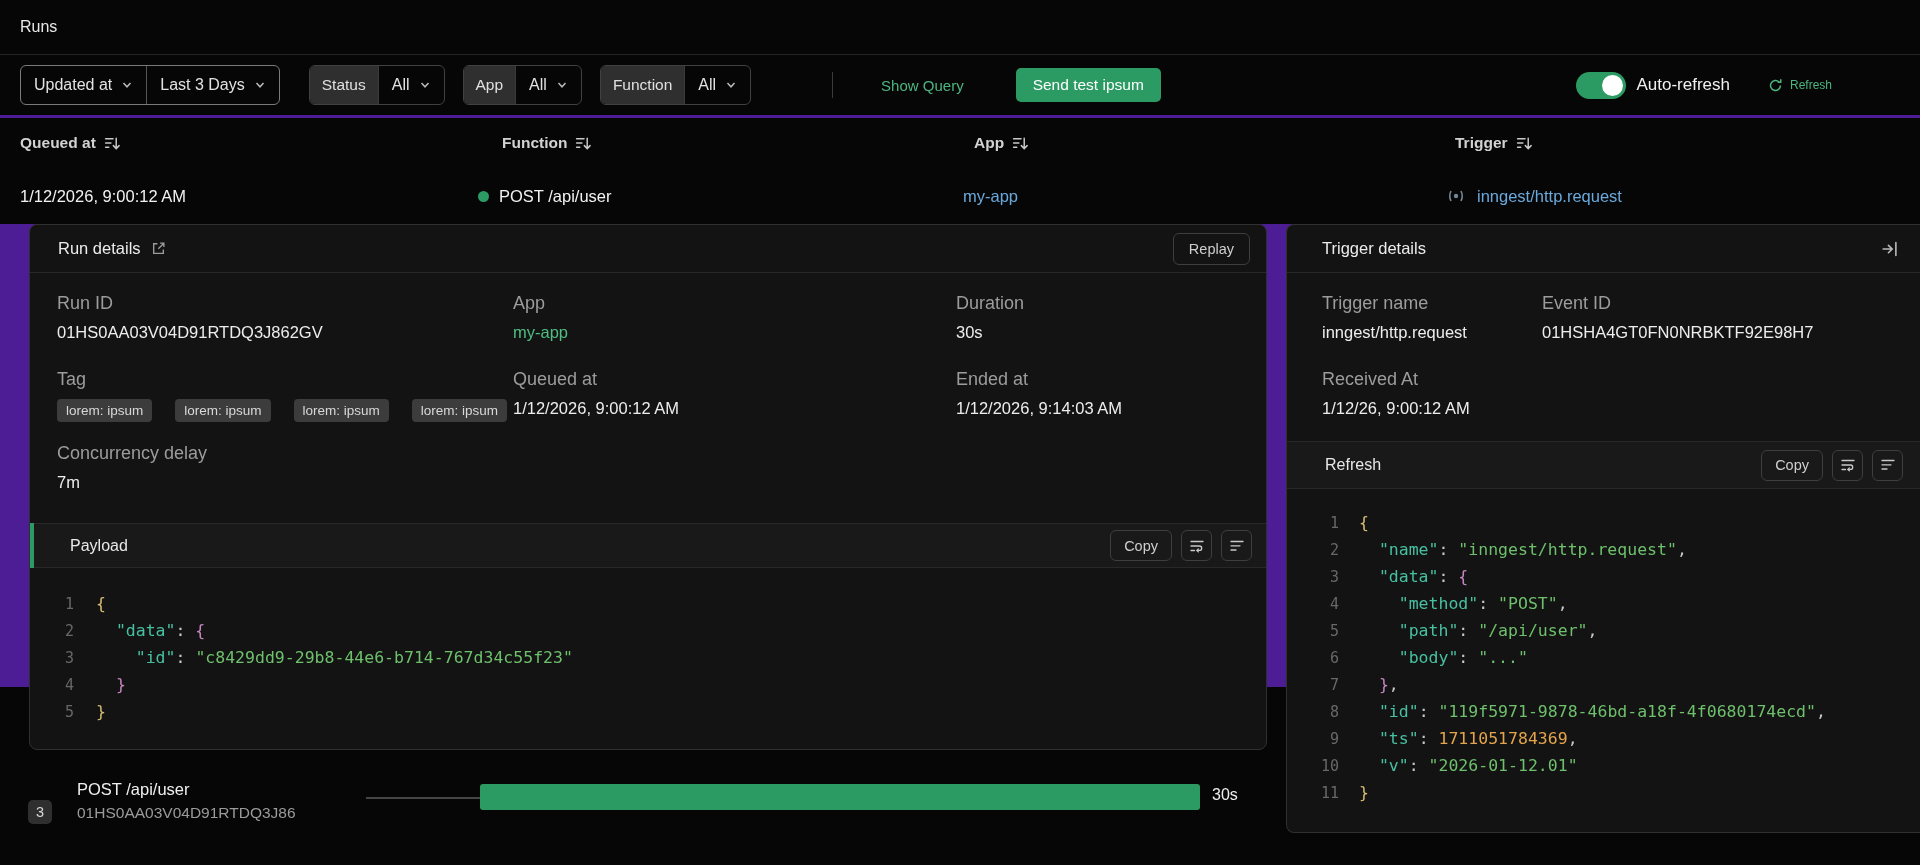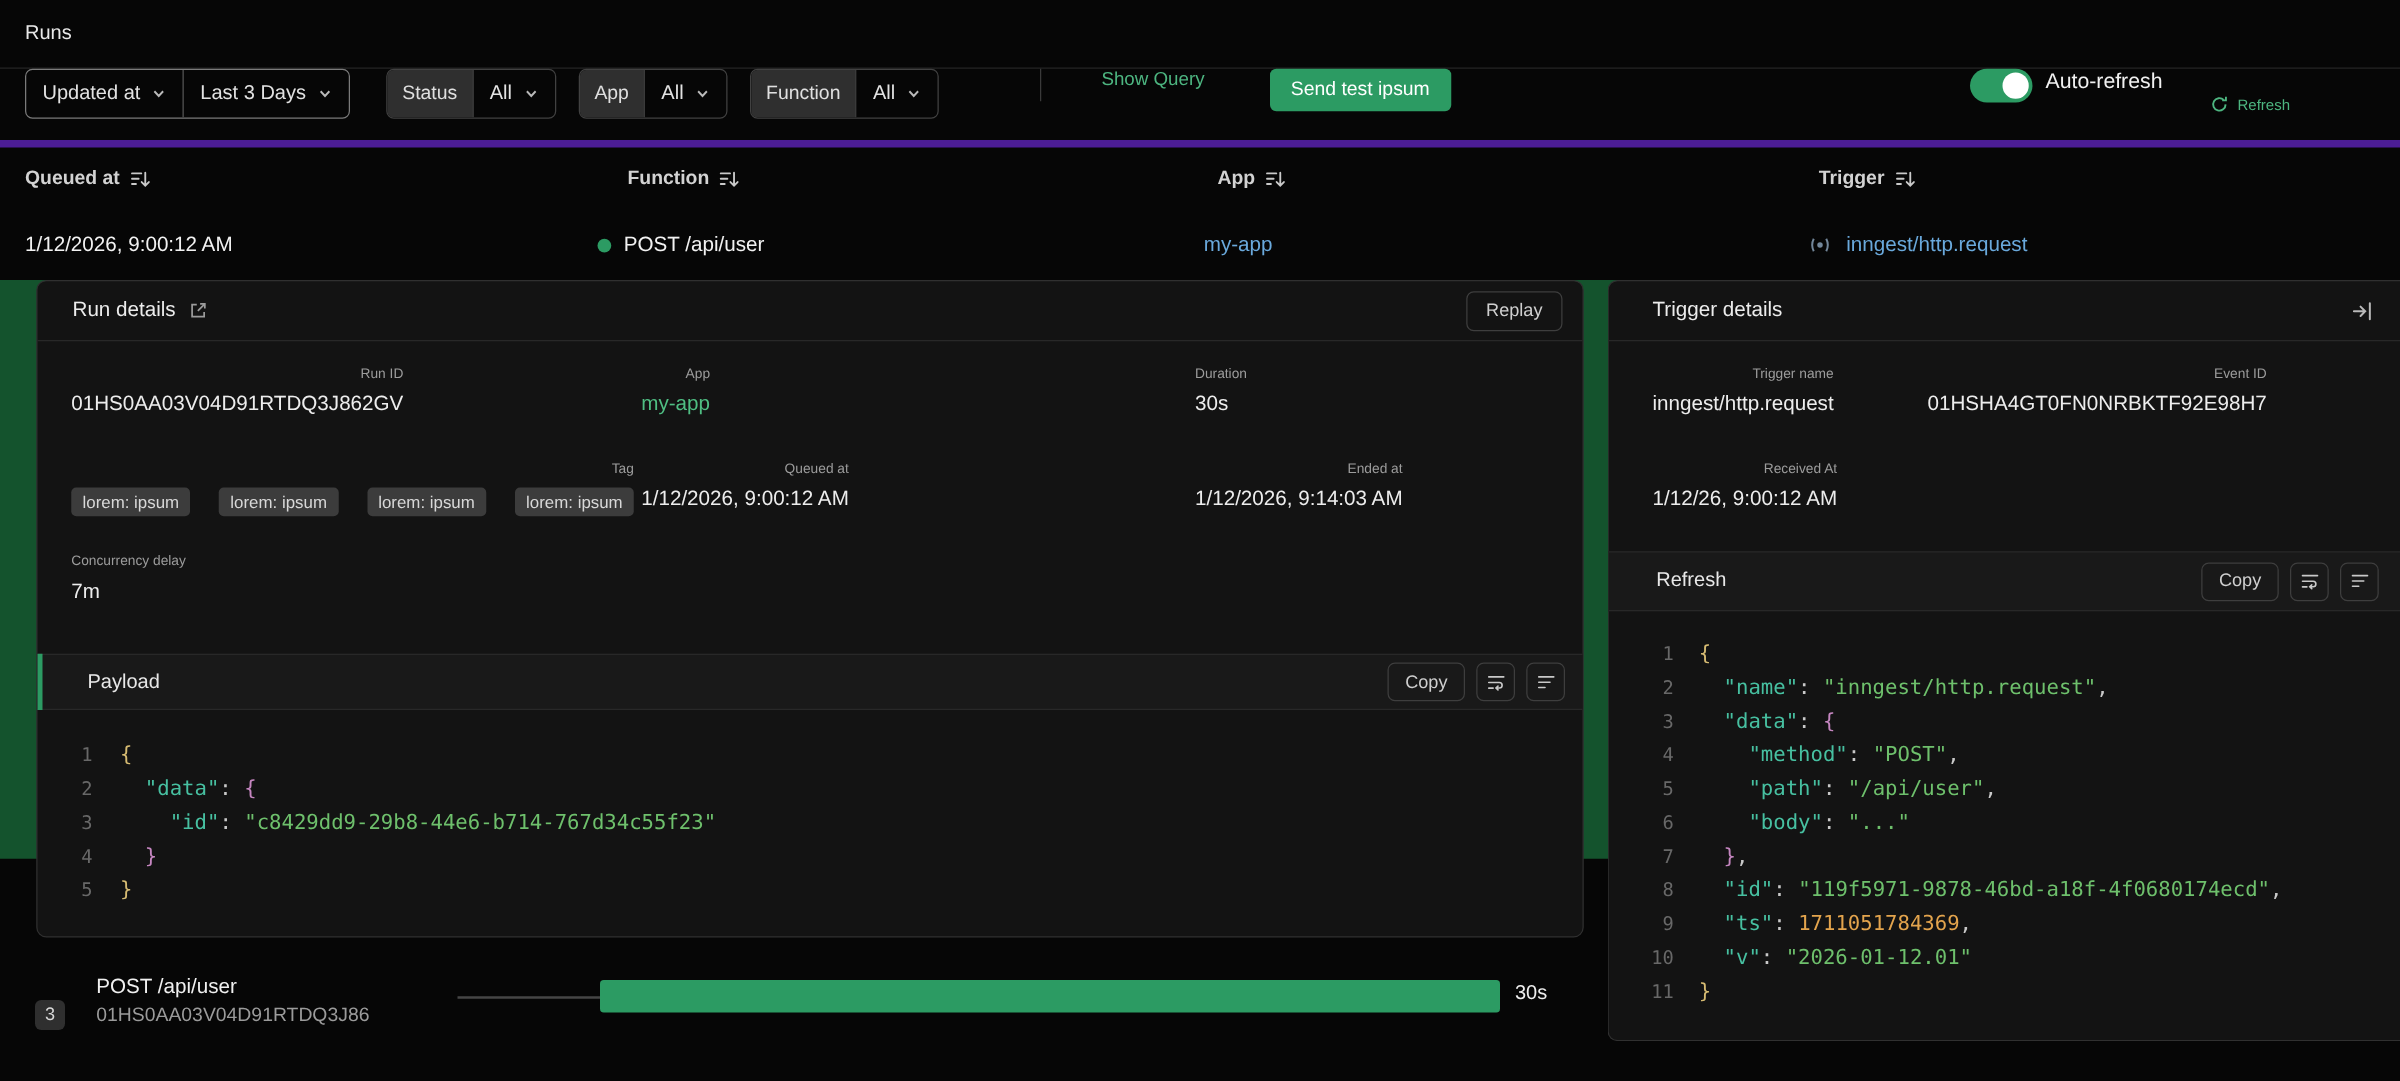--- a/index.html
+++ b/index.html
@@ -5,22 +5,22 @@
   * { margin:0; padding:0; box-sizing:border-box; }
   html,body { width:1920px; height:865px; background:#060606; color:#e4e4e4;
     font-family:"Liberation Sans", sans-serif; overflow:hidden; }
 
   
   .topbar { height:55px; display:flex; align-items:center; padding:0 20px;
     border-bottom:1px solid #242424; }
   .topbar-title { font-size:16px; color:#e8e8e8; }
 
   
-  .filterbar { height:63px; display:flex; 
-    padding:0 88px 0 20px; border-bottom:6px solid #4c1d95; }
+  .filterbar { height:63px; display:flex; align-items:center;
+    padding:0 88px 0 20px; border-bottom:3px solid #4c1d95; }
   .control-group { display:flex; align-items:stretch; height:40px;
     border:1px solid #414141; border-radius:6px; overflow:hidden; }
   .control-group.bright { border-color:#7a7a7a; }
   .segment { display:flex; align-items:center; gap:9px; padding:0 13px;
     background:transparent; border:none; color:#e2e2e2; font-size:16px;
     font-family:inherit; cursor:pointer; }
   .segment + .segment { border-left:1px solid #555; }
   .group-label { display:flex; align-items:center; padding:0 12px;
     background:#2f2f2f; border-right:1px solid #3a3a3a; color:#e0e0e0; font-size:15.5px; }
   .vdivider { width:1px; height:26px; background:#3a3a3a; margin:0 48px 0 81px; }
@@ -47,39 +47,39 @@
   .table-row { position:relative; height:56px; cursor:pointer; }
   .cell { position:absolute; top:0; height:56px; display:flex; align-items:center; gap:10px; }
   .cell-time { left:20px; font-size:16.5px; color:#f2f2f2; }
   .cell-fn { left:478px; font-size:16.5px; color:#f2f2f2; }
   .cell-app { left:963px; font-size:16.5px; color:#6aa9dc; text-decoration:none; }
   .cell-trigger { left:1445px; }
   .cell-trigger a { font-size:16.5px; color:#6aa9dc; text-decoration:none; }
   .dot { width:11px; height:11px; border-radius:50%; background:#2c9b63; flex:none; }
 
   
-  .details { position:relative; height:463px; background:#14532d; }
+  .details { position:relative; height:463px; background:#4c1d95; }
   .panel { position:absolute; background:#131313; border:1px solid #303030; border-radius:8px; }
   .run-panel { left:29px; top:0; width:1238px; height:526px; }
   .trigger-panel { left:1286px; top:0; width:634px; height:609px;
     border-right:none; border-radius:8px 0 0 8px; }
   .panel-head { height:48px; display:flex; align-items:center; gap:10px;
     padding:0 16px 0 28px; border-bottom:1px solid #282828; }
   .trigger-panel .panel-head { padding:0 22px 0 35px; }
   .panel-title { font-size:16.5px; color:#ececec; }
   .btn-outline { margin-left:auto; background:transparent; border:1px solid #3e3e3e;
     border-radius:6px; color:#cfcfcf; font-size:14.5px; height:32px; padding:0 15px;
     font-family:inherit; cursor:pointer; }
   .icon-plain { margin-left:auto; background:none; border:none; color:#b9b9b9;
     display:flex; align-items:center; cursor:pointer; padding:0; }
 
   .run-grid { position:relative; height:250px; }
   .trig-grid { position:relative; height:168px; }
   .field { position:absolute; }
-  .f-label { font-size:11px; color:#9c9c9c; margin-bottom:9px;text-align:right; }
+  .f-label { font-size:18px; color:#9c9c9c; margin-bottom:9px; }
   .f-value { font-size:16.5px; color:#ededed; }
   .f-value.green { color:#4fbe83; }
   .tags { display:flex; gap:23px; }
   .tag { background:#3c3c3c; color:#d8d8d8; font-size:13.5px; padding:4px 9px; border-radius:4px; }
 
   .section-head { position:relative; display:flex; align-items:center;
     border-top:1px solid #282828; border-bottom:1px solid #282828; background:#191919; }
   .output-head { height:45px; padding:0 14px 0 40px; }
   .payload-head { height:48px; padding:0 17px 0 38px; }
   .accent { position:absolute; left:0; top:-1px; bottom:-1px; width:4px; background:#2c9b63; }

